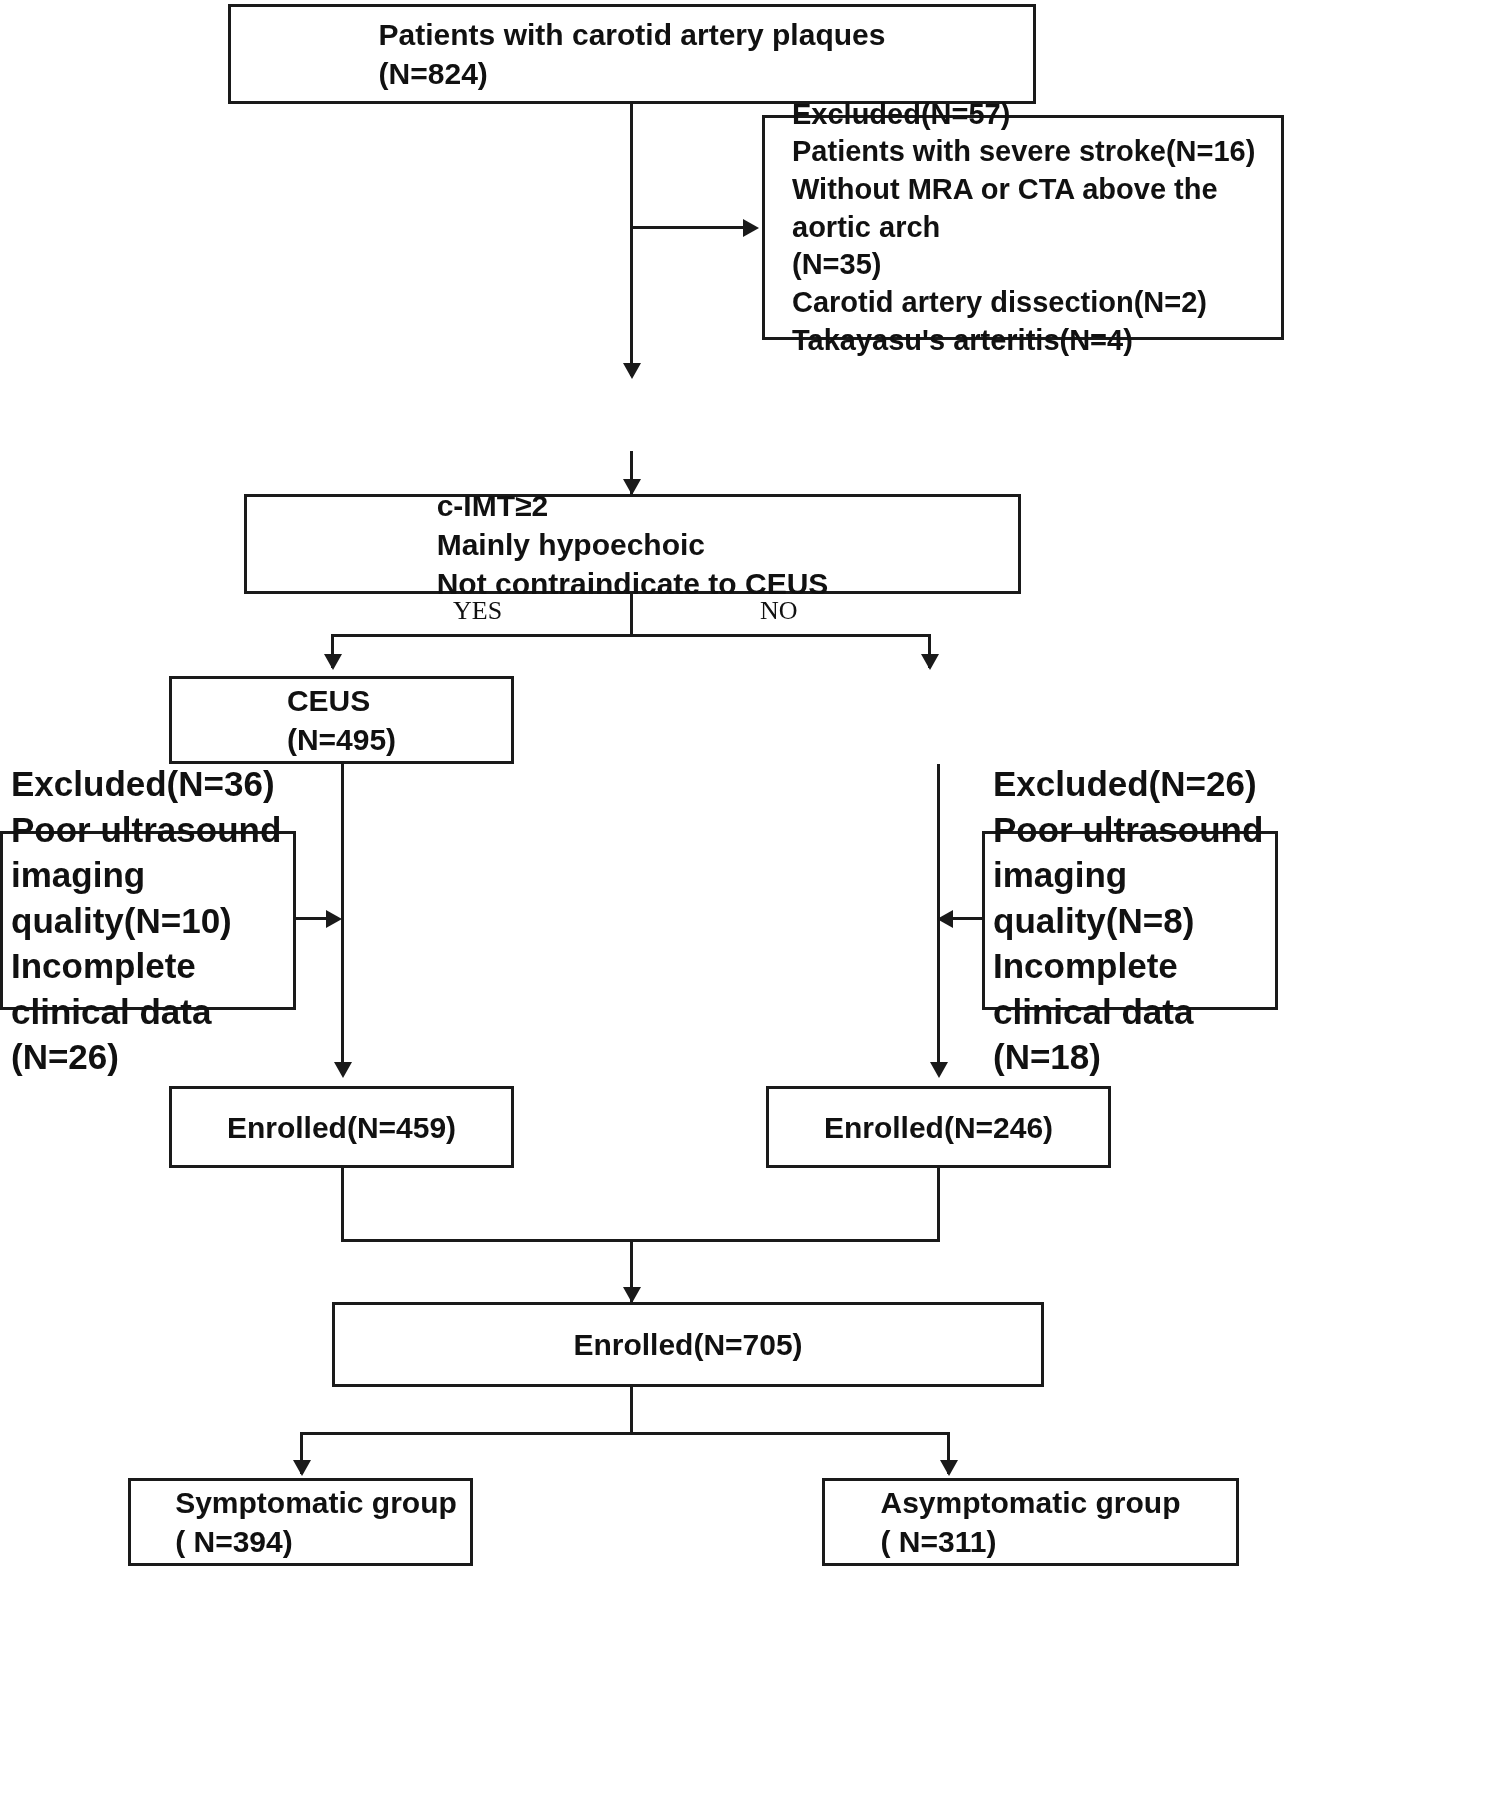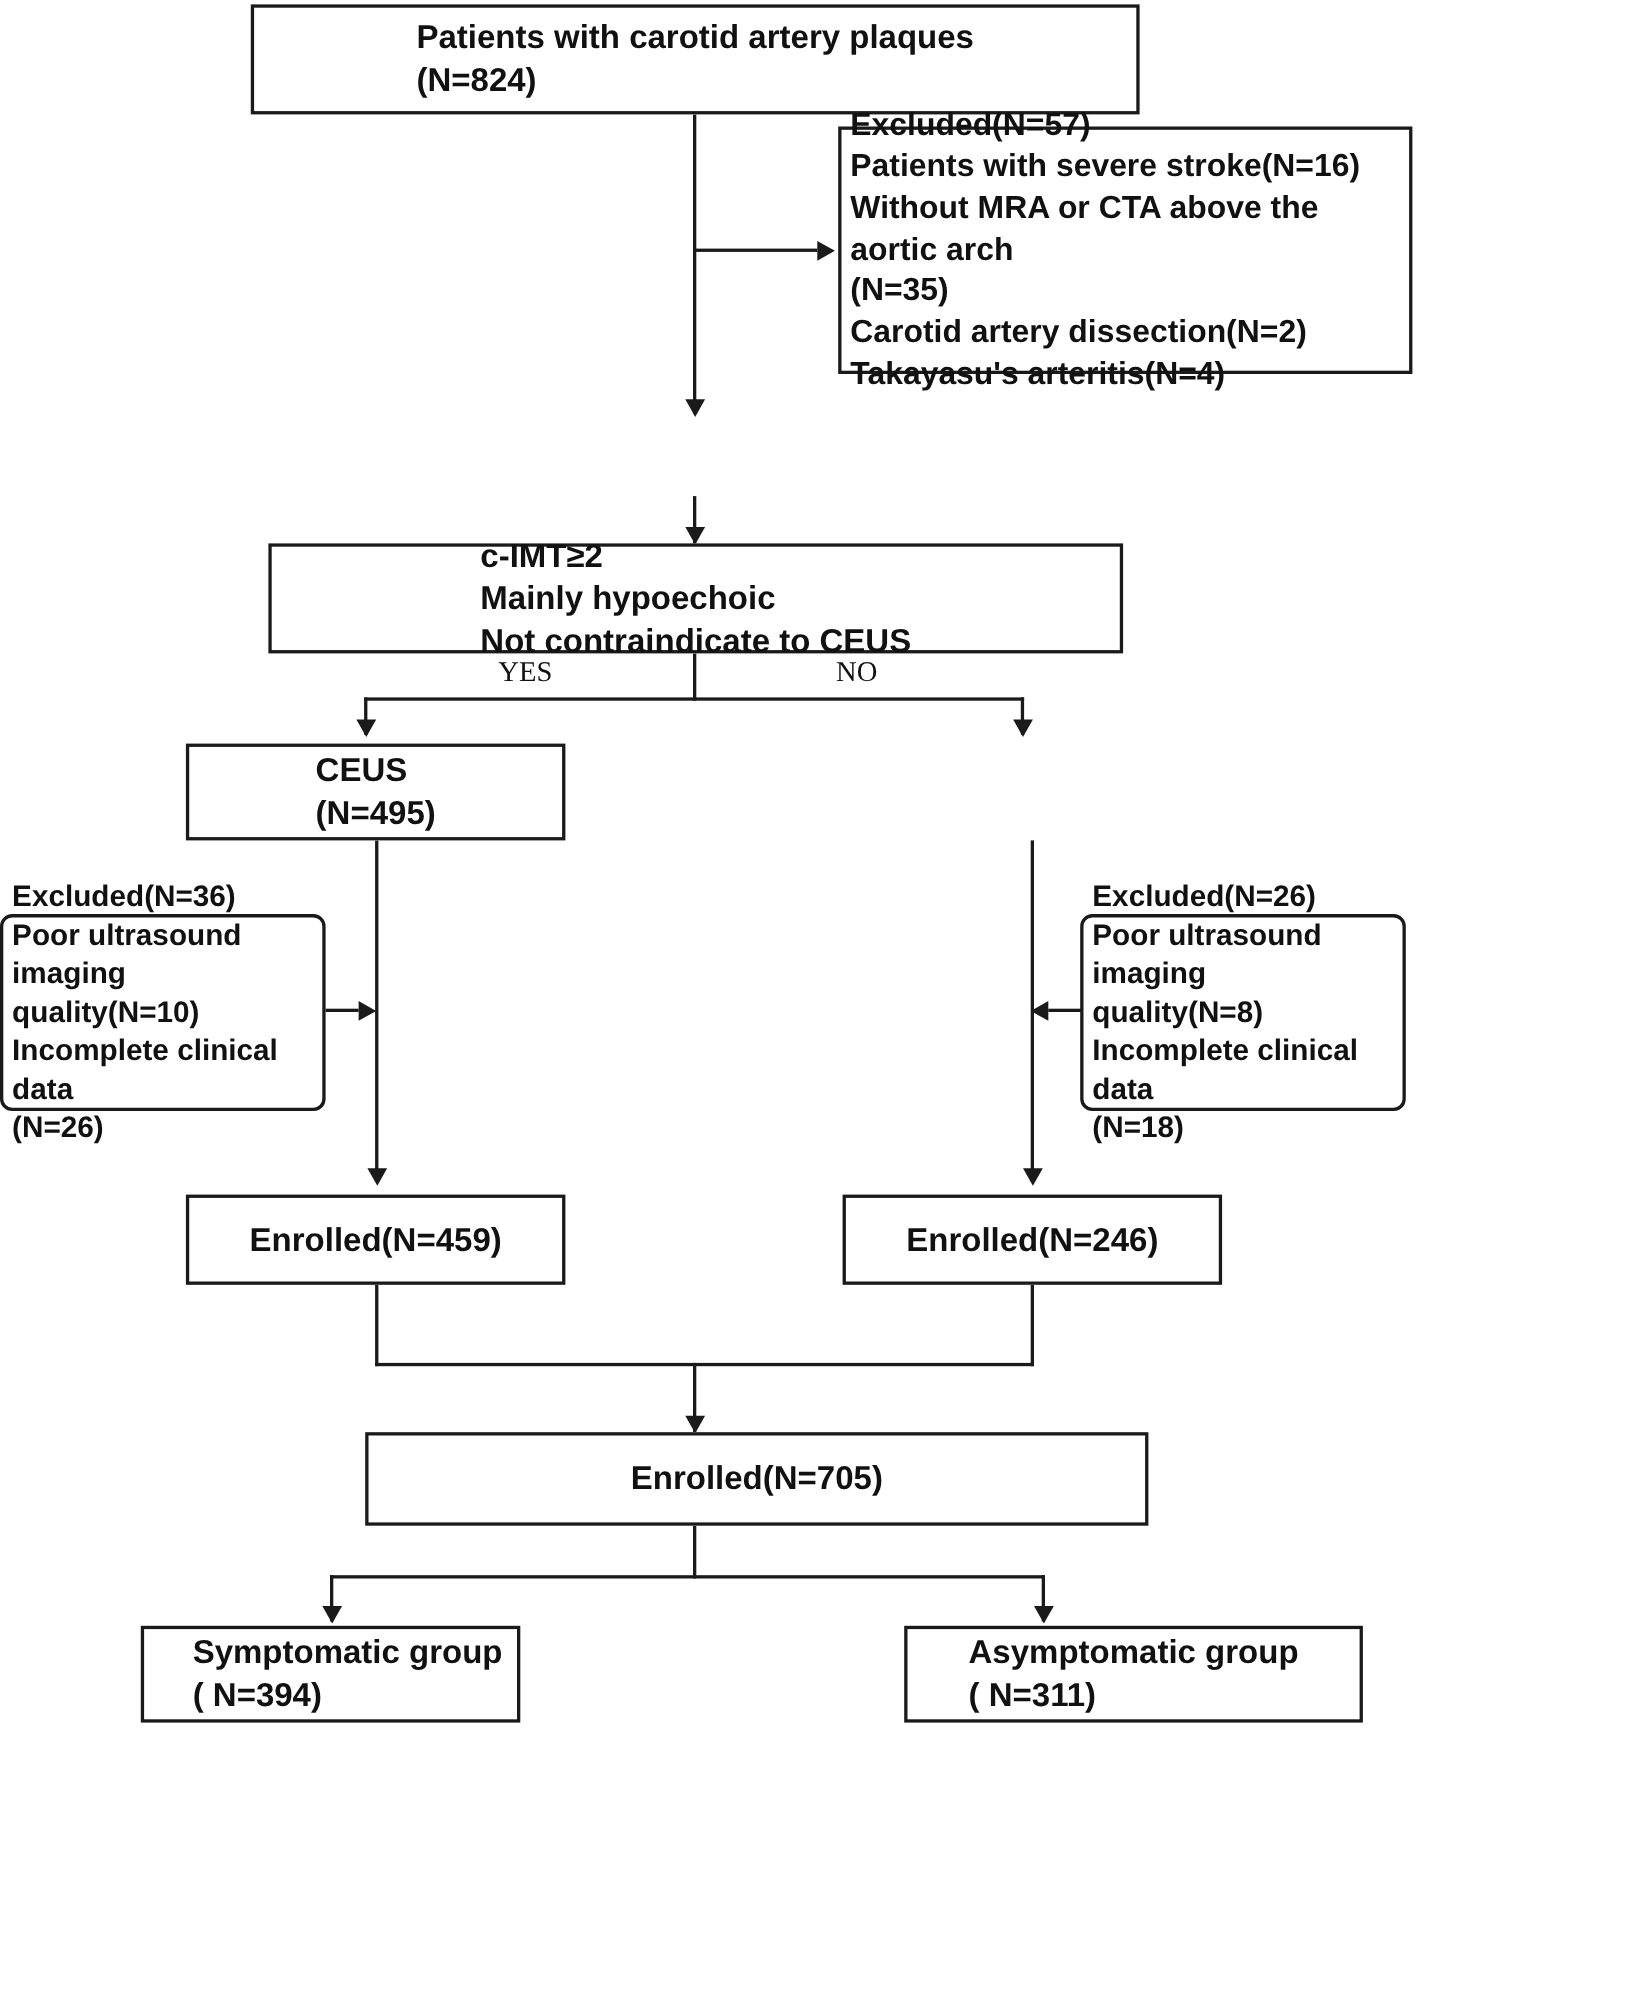--- a/index.html
+++ b/index.html
@@ -32,21 +32,21 @@
     line-height: 1.30;
     z-index: 2;
   }
   .box .txt {
     white-space: pre-line;
     display: block;
     padding: 0 8px;
   }
   .f30 { font-size: 30px; }
   .f29 { font-size: 29px; }
-  .f27 { font-size: 27px; border-radius: 11px; }
+  .f27 { font-size: 35px; }
 
   
   .vline, .hline {
     position: absolute;
     background: #1a1a1a;
     z-index: 1;
   }
   .vline { width: 3px; }
   .hline { height: 3px; }
 
@@ -93,21 +93,21 @@
     <span class="txt">Patients with carotid artery plaques
 (N=824)</span>
   </div>
 
   <div class="vline" style="left:630px; top:104px; height:272px;"></div>
   <div class="arrow-down" style="left:623px; top:363px;"></div>
 
   <div class="hline" style="left:630px; top:226px; width:113px;"></div>
   <div class="arrow-right" style="left:743px; top:219px;"></div>
 
-  <div class="box f29" style="left:762px; top:115px; width:522px; height:225px;">
+  <div class="box f29" style="left:762px; top:115px; width:522px; height:225px;padding-left:19px;">
     <span class="txt">Excluded(N=57)
 Patients with severe stroke(N=16)
 Without MRA or CTA above the aortic arch
 (N=35)
 Carotid artery dissection(N=2)
 Takayasu's arteritis(N=4)</span>
   </div>
 
 
   <div class="vline" style="left:630px; top:451px; height:44px;"></div>

